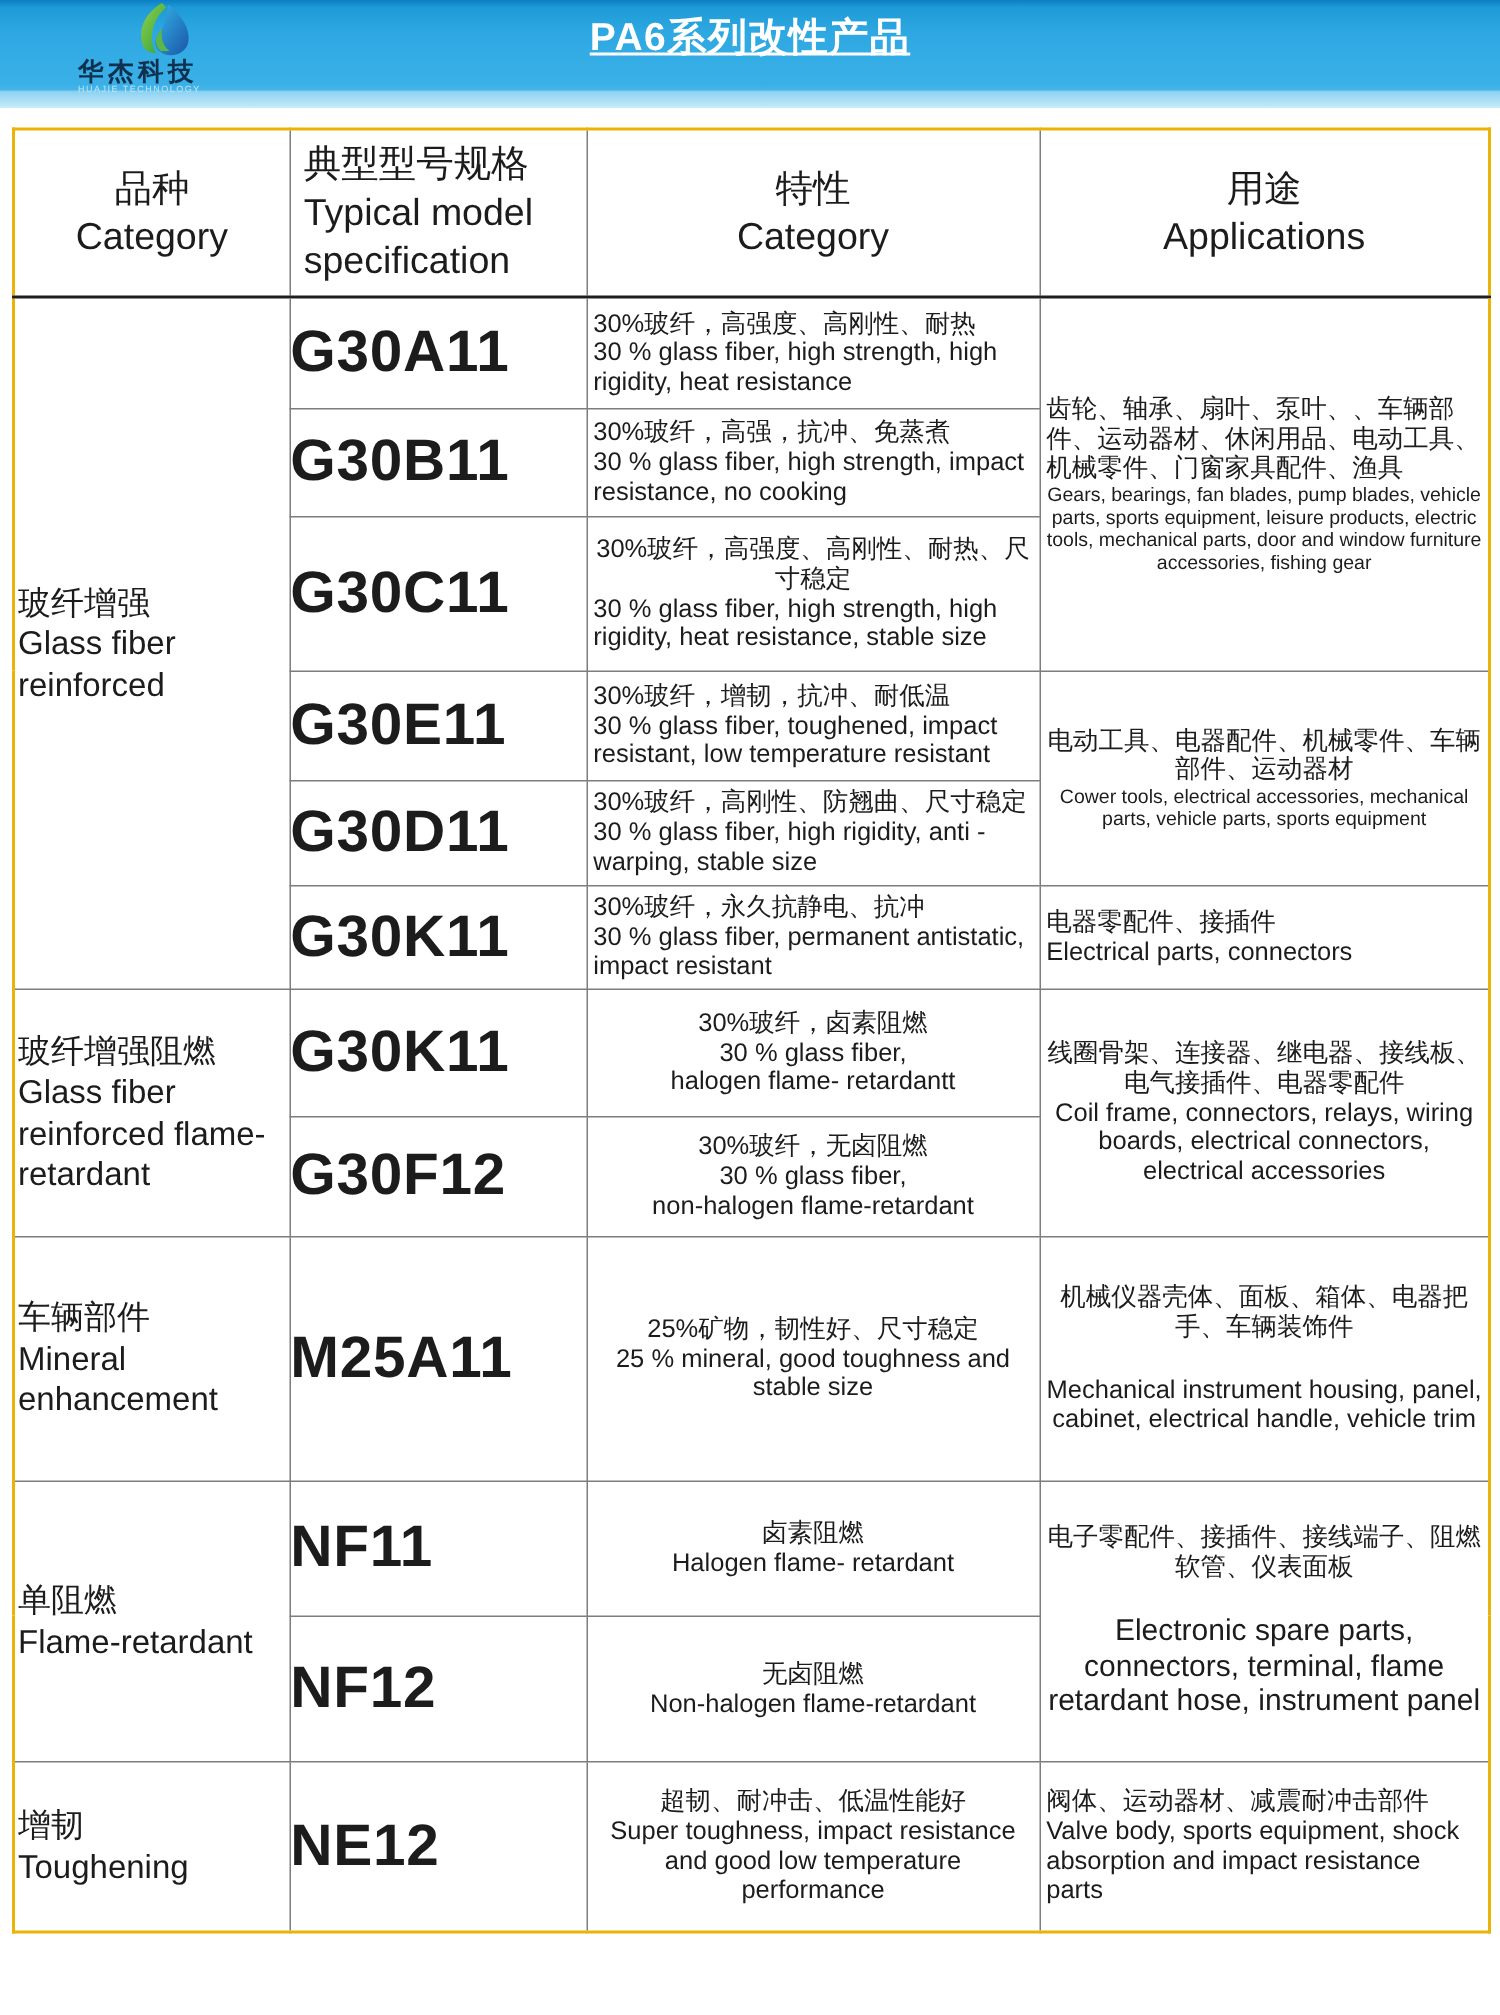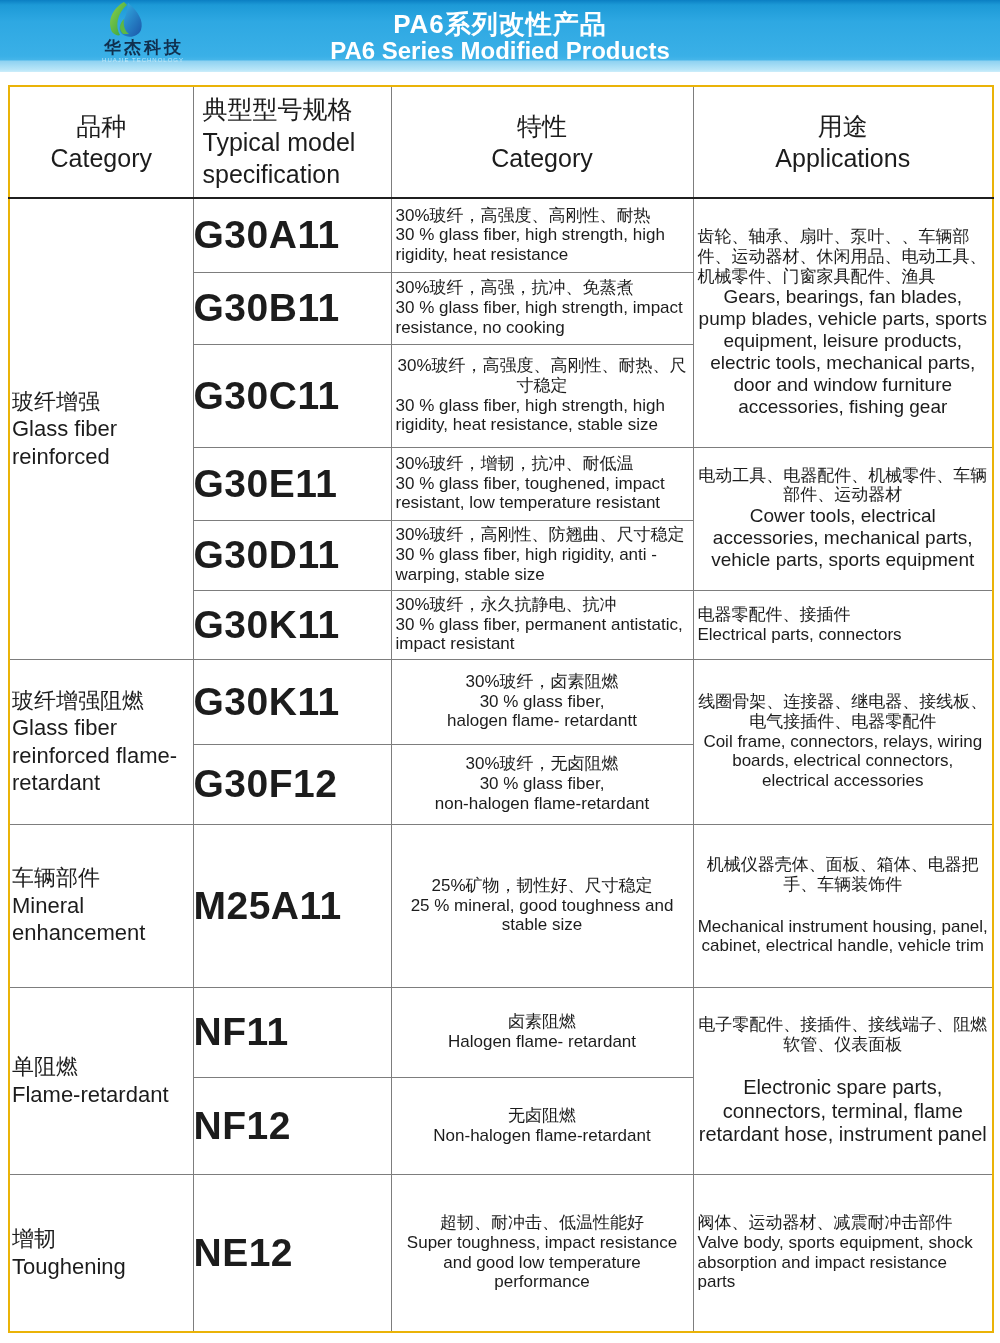--- a/index.html
+++ b/index.html
@@ -14,27 +14,28 @@
     position:relative;height:72px;width:1000px;
     background:linear-gradient(180deg,
       #0b7fc3 0%, #1d9ad7 7%, #2ea8e2 30%, #3ab0e7 78%, #45b5e9 83%,
       #8fd2f1 85%, #b9e6f8 97%, #cdeefb 100%);
     overflow:hidden;
   }
   .banner-title-zh{
     position:absolute;top:7px;left:0;width:100%;
     text-align:center;color:#ffffff;font-weight:bold;font-size:26px;
     letter-spacing:1px;
+    text-decoration:underline;
   }
   .banner-title-en{
     position:absolute;top:37px;left:0;width:100%;
     text-align:center;color:#ffffff;font-weight:bold;font-size:24px;
   }
   .logo{
-    position:absolute;left:68px;top:1px;width:116px;text-align:right;
+    position:absolute;left:52px;top:1px;width:116px;text-align:left;
   }
   .logo svg{display:block;margin:0 auto;height:38px;width:52px;}
   .logo-name{
     font-size:17px;font-weight:bold;color:#10304f;letter-spacing:3px;
     line-height:17px;
   }
   .logo-caption{
     font-size:6px;color:#bfe6f7;letter-spacing:1px;line-height:8px;
   }
   
@@ -50,21 +51,21 @@
     overflow:hidden;
   }
   tr.hdr td{border-bottom:2px solid #1f1f1f;}
   .hcell{font-size:25px;text-align:center;line-height:1.3;}
   .hcell.hleft{text-align:left;padding-left:9px;}
   .cat{text-align:left;font-size:22px;line-height:1.25;padding:0 2px;}
   .model{text-align:left;font-size:39px;letter-spacing:0.5px;padding:0;font-weight:bold;}
   .zh,.en{white-space:pre-line;font-size:17px;line-height:1.16;}
   .al{text-align:left;}
   .ac{text-align:center;}
-  .big-en{font-size:19px;}
+  .big-en{font-size:13px;}
   .bigger-en{font-size:20px;}
   .gap{margin-top:22px;}
 </style>
 </head>
 <body>
 
 <div class="banner">
   <div class="logo">
     <svg viewBox="0 0 52 38">
       <defs>
@@ -78,21 +79,20 @@
         </linearGradient>
       </defs>
       <path d="M24,1 C12,8 7,20 12,31 C15,34 18,35 20,34 C15,26 17,12 27,4 Z" fill="url(#lg)"></path>
       <path d="M28,2 C38,10 44,20 41,29 C38,36 28,38 22,33 C18,29 19,24 23,20 C26,16 27,9 28,2 Z" fill="url(#bg)"></path>
       <path d="M23,33 C18,28 20,22 24,18 C23,25 25,30 29,33 Z" fill="#5cb844"></path>
     </svg>
     <div class="logo-name">华杰科技</div>
     <div class="logo-caption">HUAJIE TECHNOLOGY</div>
   </div>
   <div class="banner-title-zh">PA6系列改性产品</div>
-  <div class="banner-title-en">PA6 Series Modified Products</div>
 </div>
 
 <table class="products">
   <colgroup>
     <col style="width:184px">
       <col style="width:198px">
       <col style="width:302px">
       <col style="width:300px">
   </colgroup>
   <tbody>
@@ -232,21 +232,21 @@
       </td>
     </tr>
     <tr style="height:97px">
       <td class="model">NF12</td>
       <td>
         <div class="zh ac">无卤阻燃</div>
         <div class="en ac">Non-halogen flame-retardant</div>
       </td>
     </tr>
 
-    <tr style="height:158px">
+    <tr style="height:114px">
       <td class="cat">
         <div>增韧</div>
         <div>Toughening</div>
       </td>
       <td class="model">NE12</td>
       <td>
         <div class="zh ac">超韧、耐冲击、低温性能好</div>
         <div class="en ac">Super toughness, impact resistance and good low temperature performance</div>
       </td>
       <td>

